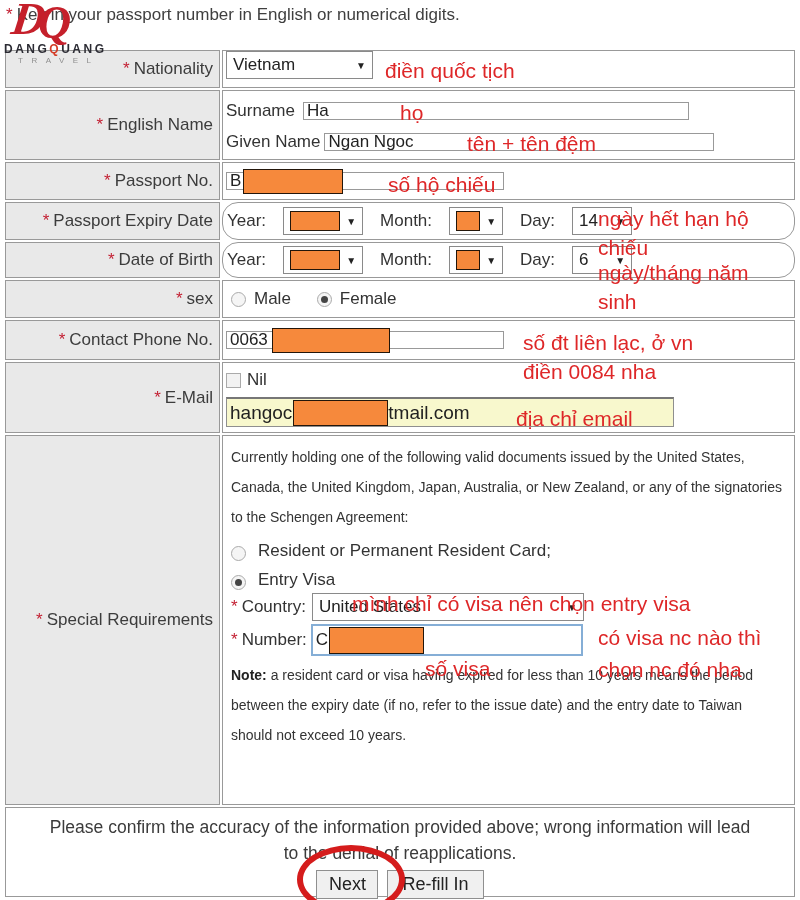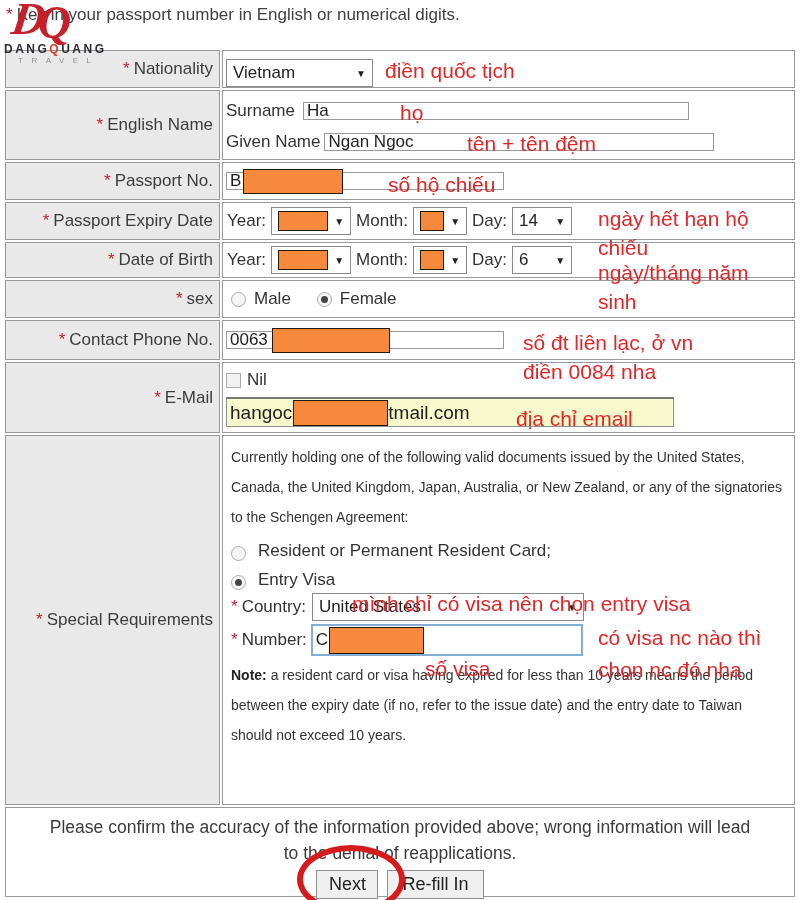--- a/index.html
+++ b/index.html
@@ -42,31 +42,31 @@
 
   
   .note{position:absolute;color:#de2728;font-size:21px;line-height:29px;z-index:3;font-family:"Liberation Sans","DejaVu Sans",sans-serif;}
   .n1{left:385px;top:56px;} .n2{left:400px;top:98px;} .n3{left:467px;top:129px;}
   .n4{left:388px;top:170px;} .n5{left:598px;top:204px;width:190px;}
   .n6{left:598px;top:258px;width:190px;} .n7{left:523px;top:328px;width:215px;}
   .n8{left:516px;top:404px;} .n9{left:352px;top:589px;width:410px;}
   .n10{left:598px;top:622px;width:200px;line-height:32px;} .n11{left:425px;top:654px;}
 
   
-  .r1 .content{display:flex;align-items:flex-end;padding-left:3px;}
+  .r1 .content{display:flex;align-items:flex-start;padding-left:3px;}
   .sel-nat{width:147px;}
   .r2 .content{padding:4px 16px 0 3px;}
   .r2 .line{height:31px;}
   .inp-surname{width:386px;margin-left:8px;}
   .inp-given{width:390px;margin-left:4px;}
   .r3 .content,.r7 .content{display:flex;align-items:center;padding-left:3px;}
   .inp-passport,.inp-phone{width:278px;position:relative;}
   .or-passport{width:100px;height:25px;margin-left:2px;}
   .or-phone{width:118px;height:25px;margin-left:4px;}
-  .r4 .content,.r5 .content{display:flex;align-items:center;padding-left:4px;gap:5px;}
+  .r4 .content,.r5 .content{display:flex;align-items:center;padding-left:4px;gap:17px;border-radius:16px;}
   .sel-year{width:80px;} .sel-month{width:54px;} .sel-day{width:60px;text-align:center;}
   .or-year{width:56px;height:20px;} .or-month{width:28px;height:20px;}
   .r6 .content{display:flex;align-items:center;padding-left:8px;gap:8px;}
   .sexlbl{margin-right:18px;}
   .r7 .content{}
   .r8 .content{padding:4px 0 0 3px;}
   .nil-line{height:26px;gap:6px;display:flex;align-items:center;}
   .email-field{display:flex;align-items:center;width:448px;height:30px;margin-top:4px;background:#f8f8cd;border:1px solid #8f8f8f;border-top:2px solid #777;box-sizing:border-box;padding-left:3px;font-size:19px;color:#222;}
   .or-email{width:95px;height:26px;margin:0 0 0 1px;}
 

